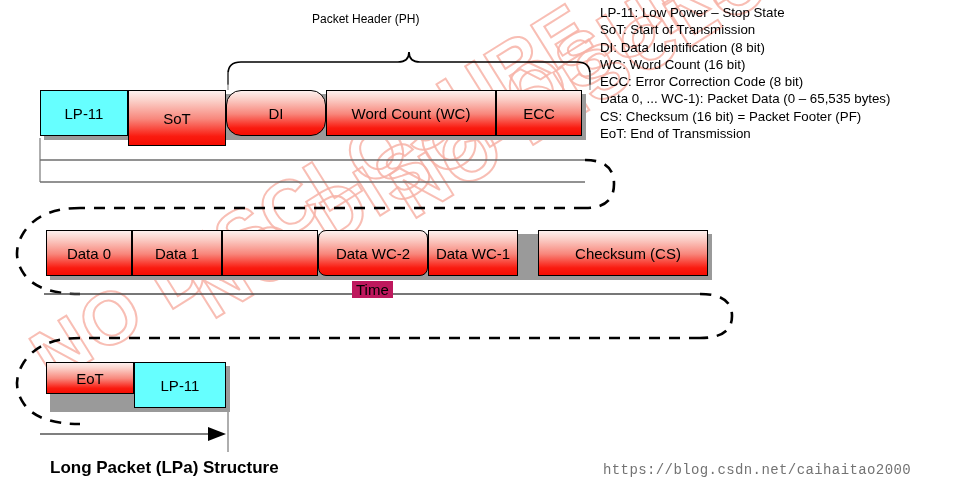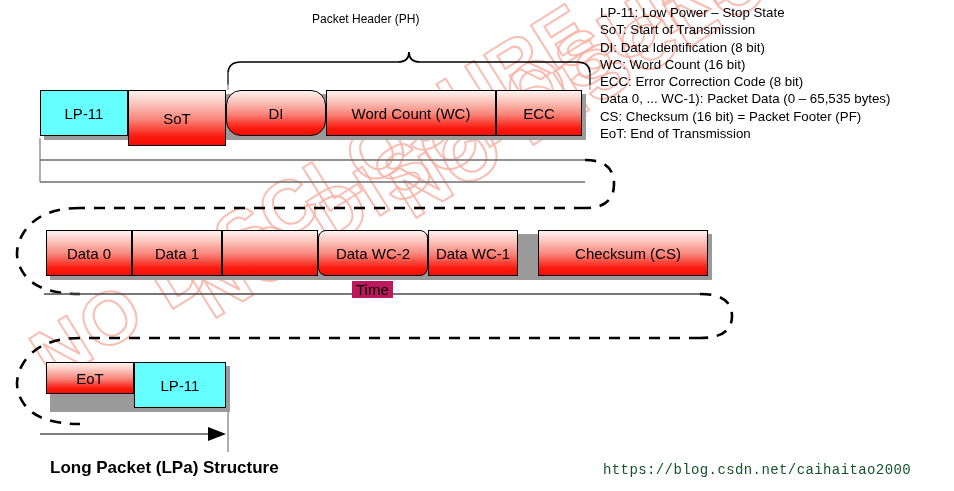--- a/index.html
+++ b/index.html
@@ -43,21 +43,21 @@
   #legend{position:absolute;left:600px;top:4px;z-index:6;}
   #legend .ln{font-size:13.3px;line-height:17.3px;color:#000;white-space:nowrap;}
 
   
   #title{position:absolute;left:50px;top:458px;z-index:6;
          font-size:17px;font-weight:700;color:#000;white-space:nowrap;}
 
   
   #url-wm{position:absolute;left:603px;top:462px;z-index:6;
           font-family:"Liberation Mono",monospace;font-size:14px;
-          color:#14532d;white-space:nowrap;letter-spacing:.4px;}
+          color:#737373;white-space:nowrap;letter-spacing:.4px;}
 </style>
 </head>
 <body>
 
 <div id="stage">
 
   <div class="wm-layer">
     <div class="wm wm1">NO DISCLOSURE</div>
     <div class="wm wm2">NO DISCLOSURE</div>
     <div class="wm wm3">NO DISCLOSURE</div>

